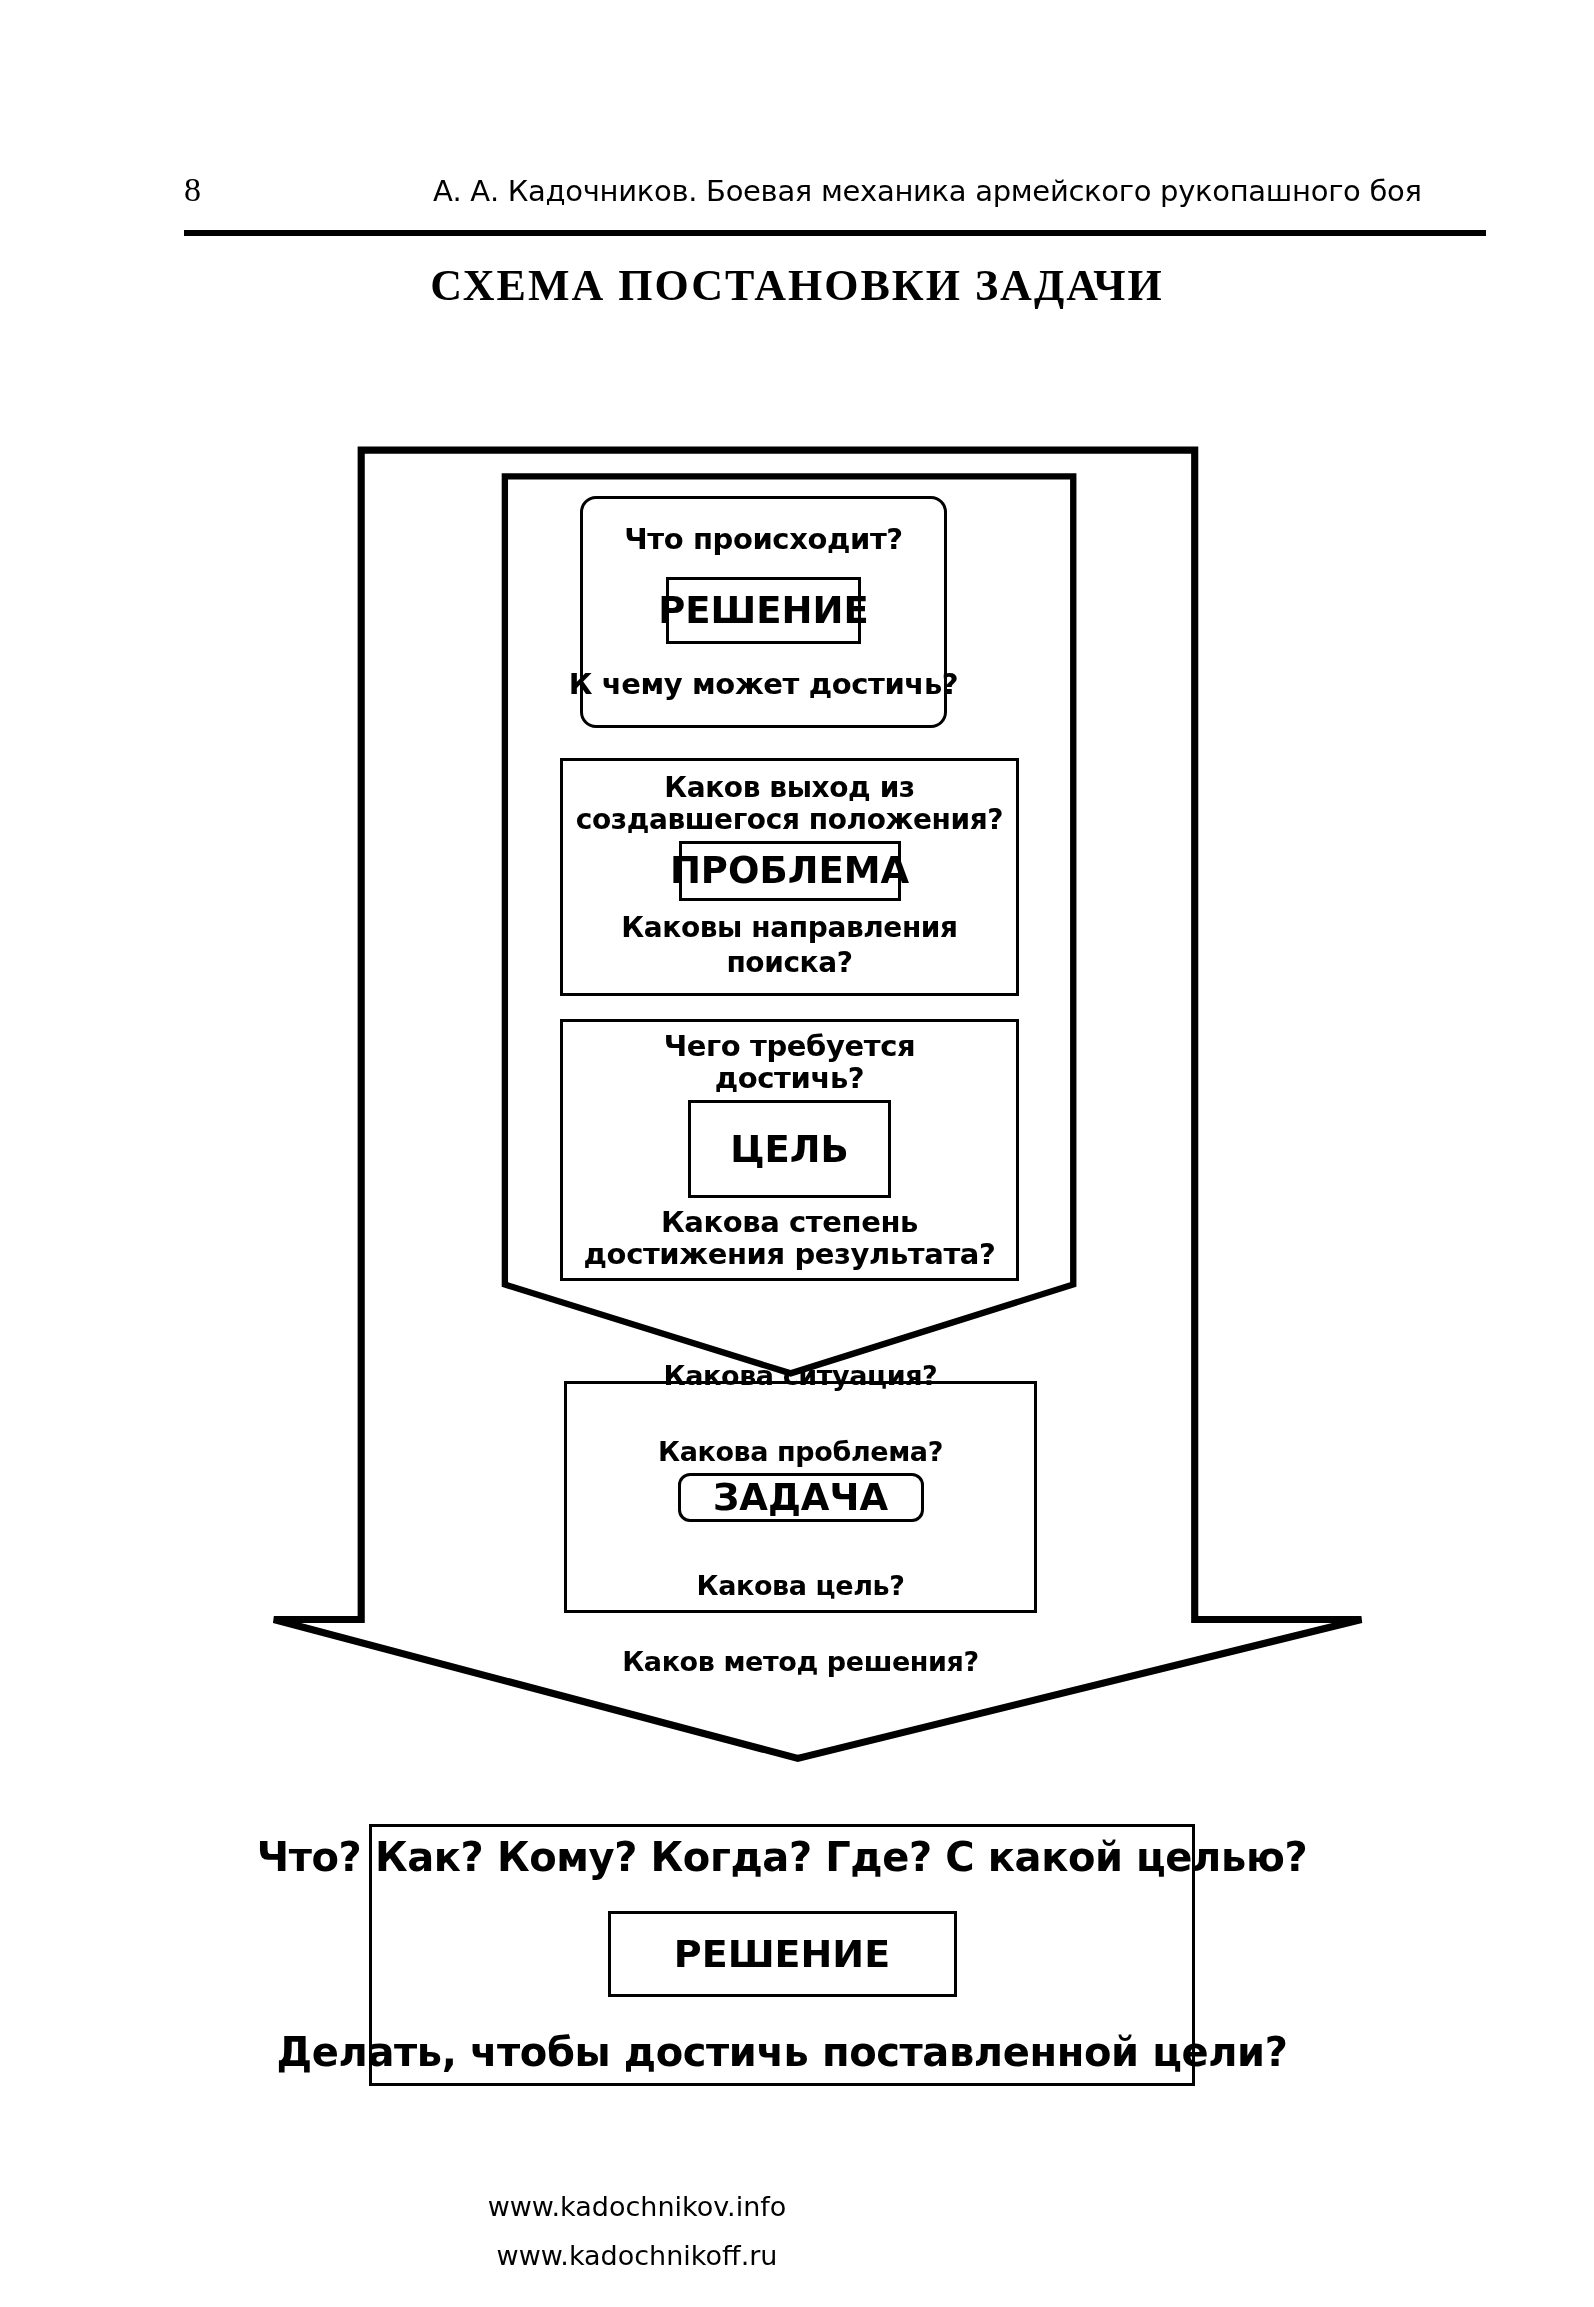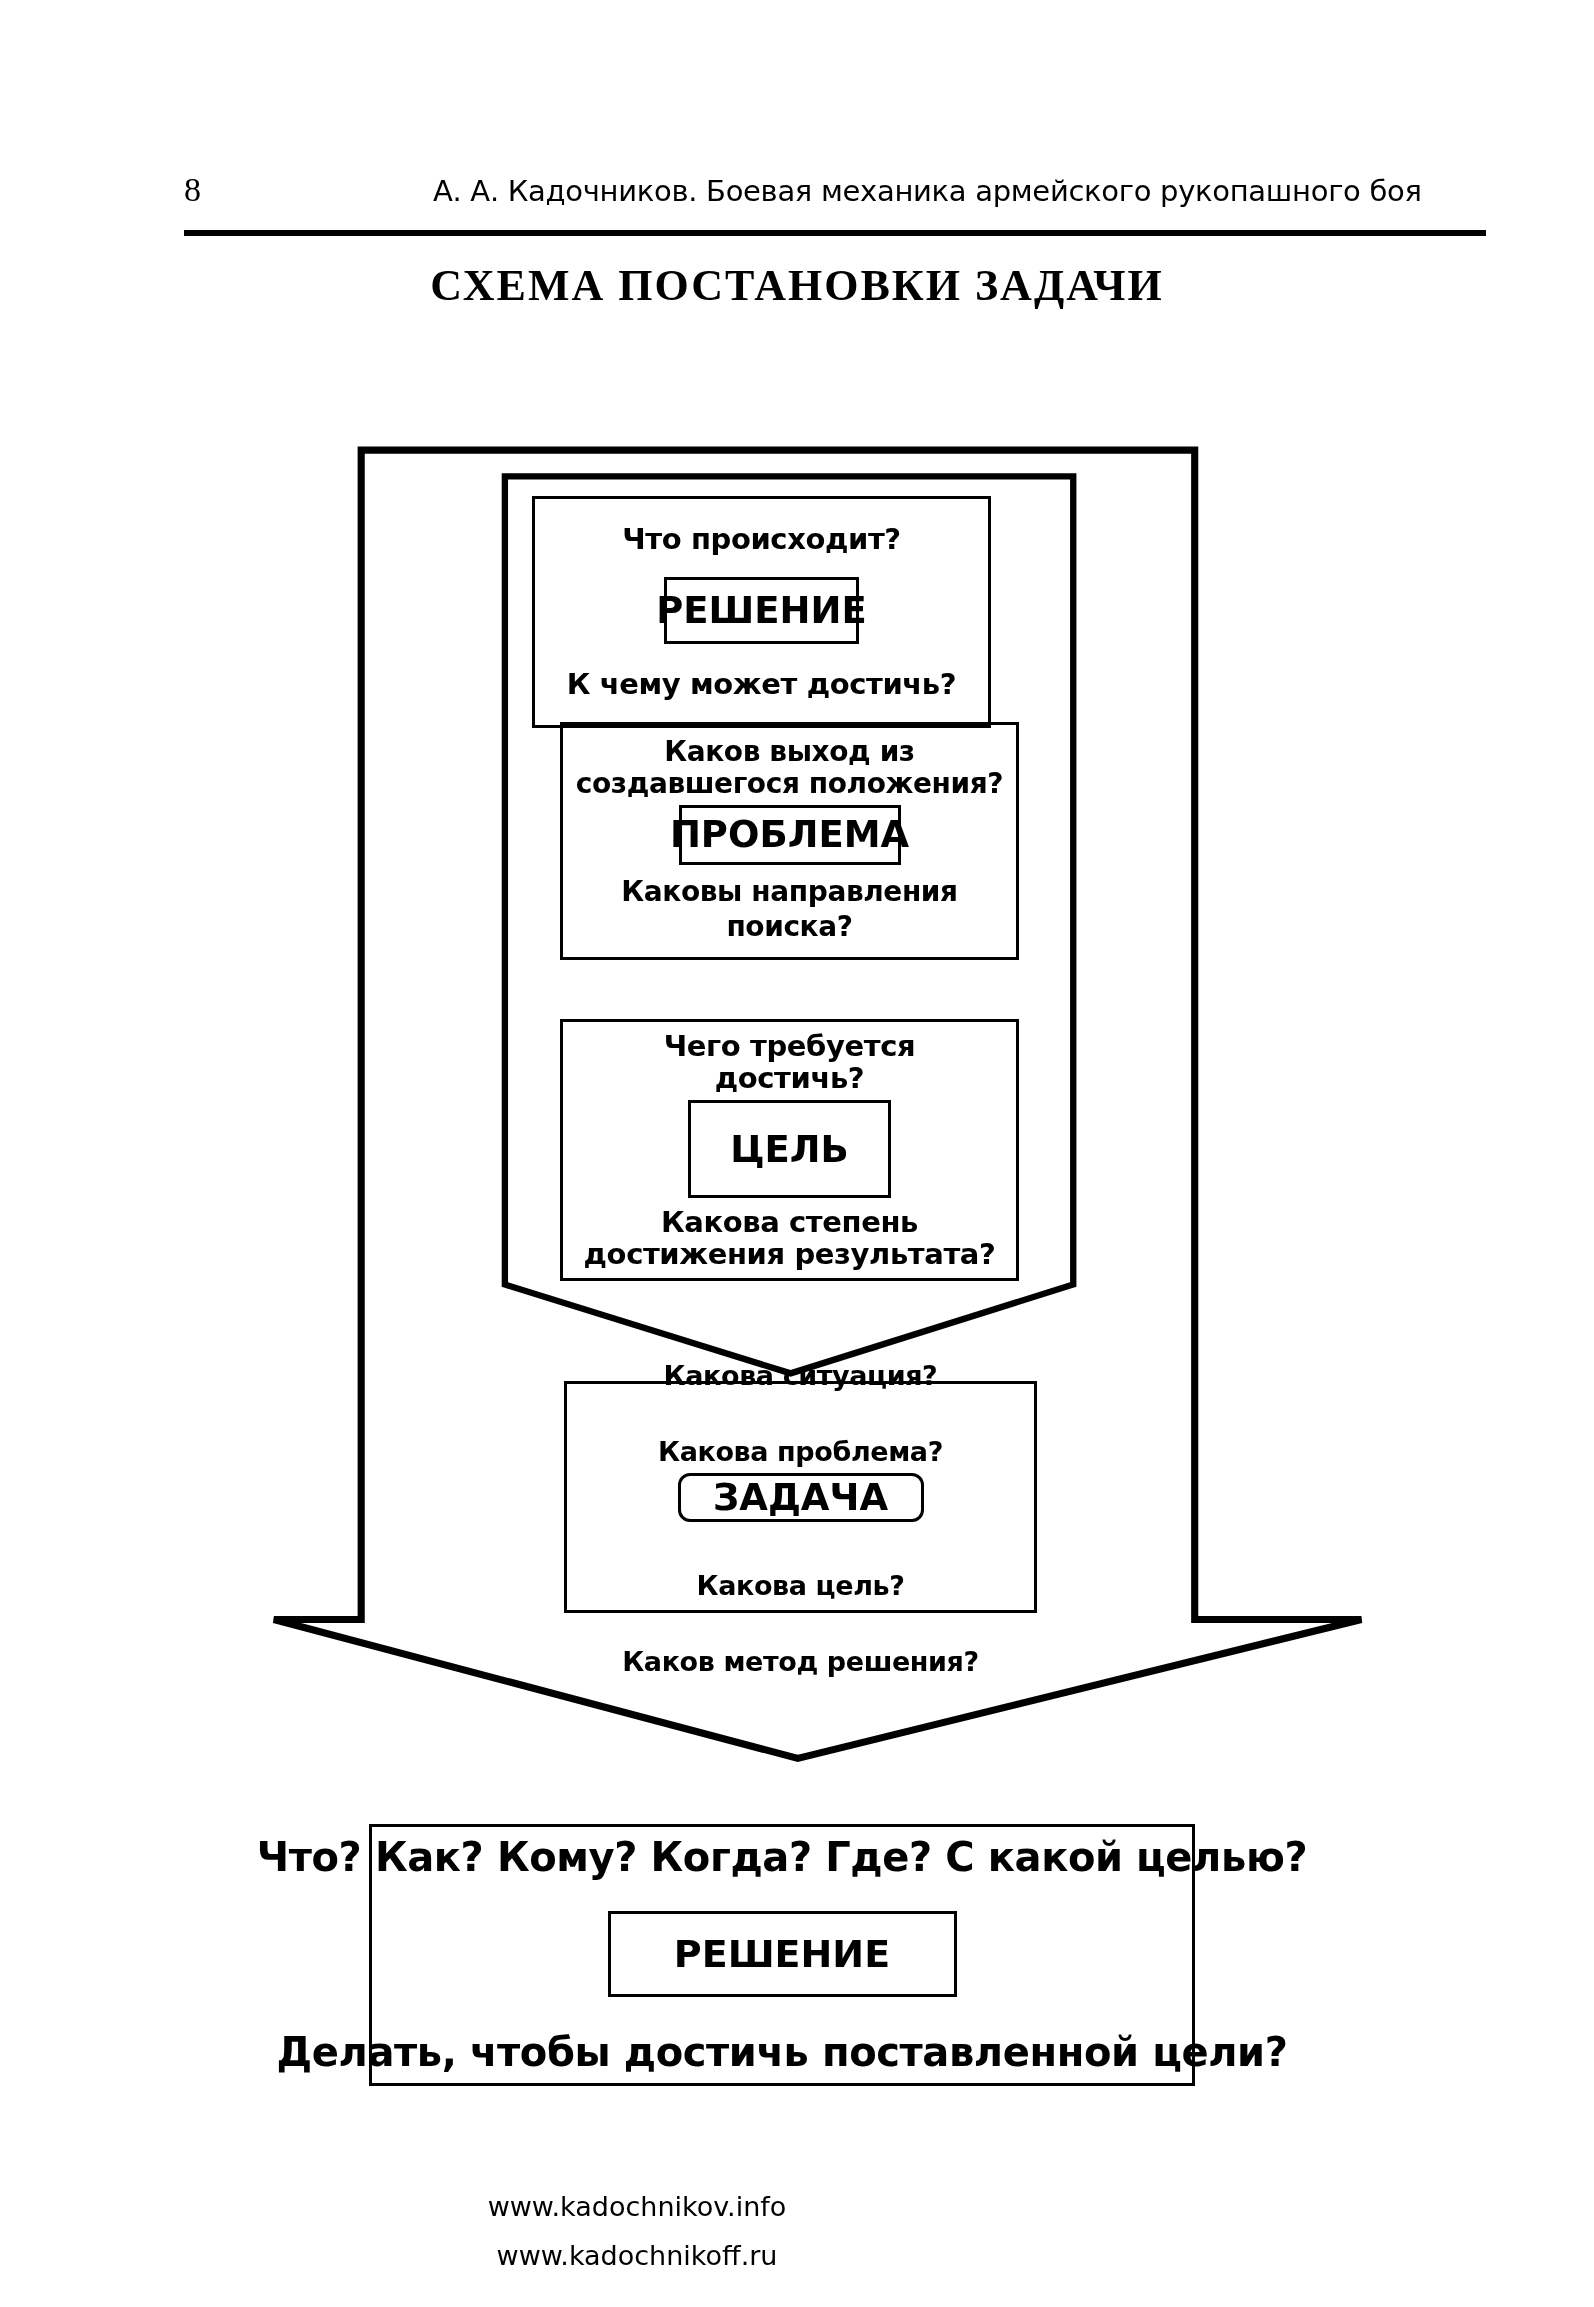--- a/index.html
+++ b/index.html
@@ -106,31 +106,31 @@
     display: flex;
     align-items: center;
     justify-content: center;
     font-family: "DejaVu Sans", sans-serif;
     font-weight: bold;
     letter-spacing: 0px;
   }
 
   
   #node-situation {
-    left: 532px;  top: 496px;  width: 459px;  height: 232px;
+    left: 580px;  top: 496px;  width: 367px;  height: 232px; border-radius: 16px;
   }
   #node-situation .q { font-size: 29px; }
   #chip-situation {
     width: 195px; height: 67px; font-size: 37px;
     margin: 20.6px 0 24px 0;
   }
 
   
   #node-problem {
-    left: 560px;  top: 722px;  width: 459px;  height: 238px;
+    left: 560px;  top: 758px;  width: 459px;  height: 238px;
   }
   #node-problem .q { font-size: 28px; line-height: 32px; }
   #chip-problem {
     width: 222px; height: 60px; font-size: 37px;
     margin: 4.8px 0 8px 0;
   }
   #node-problem .q-top { margin-top: -3.2px; }
   #node-problem .q-bot-1 { margin-top: 3.2px; }
   #node-problem .q-bot-2 { margin-top: 3.2px; }
 

